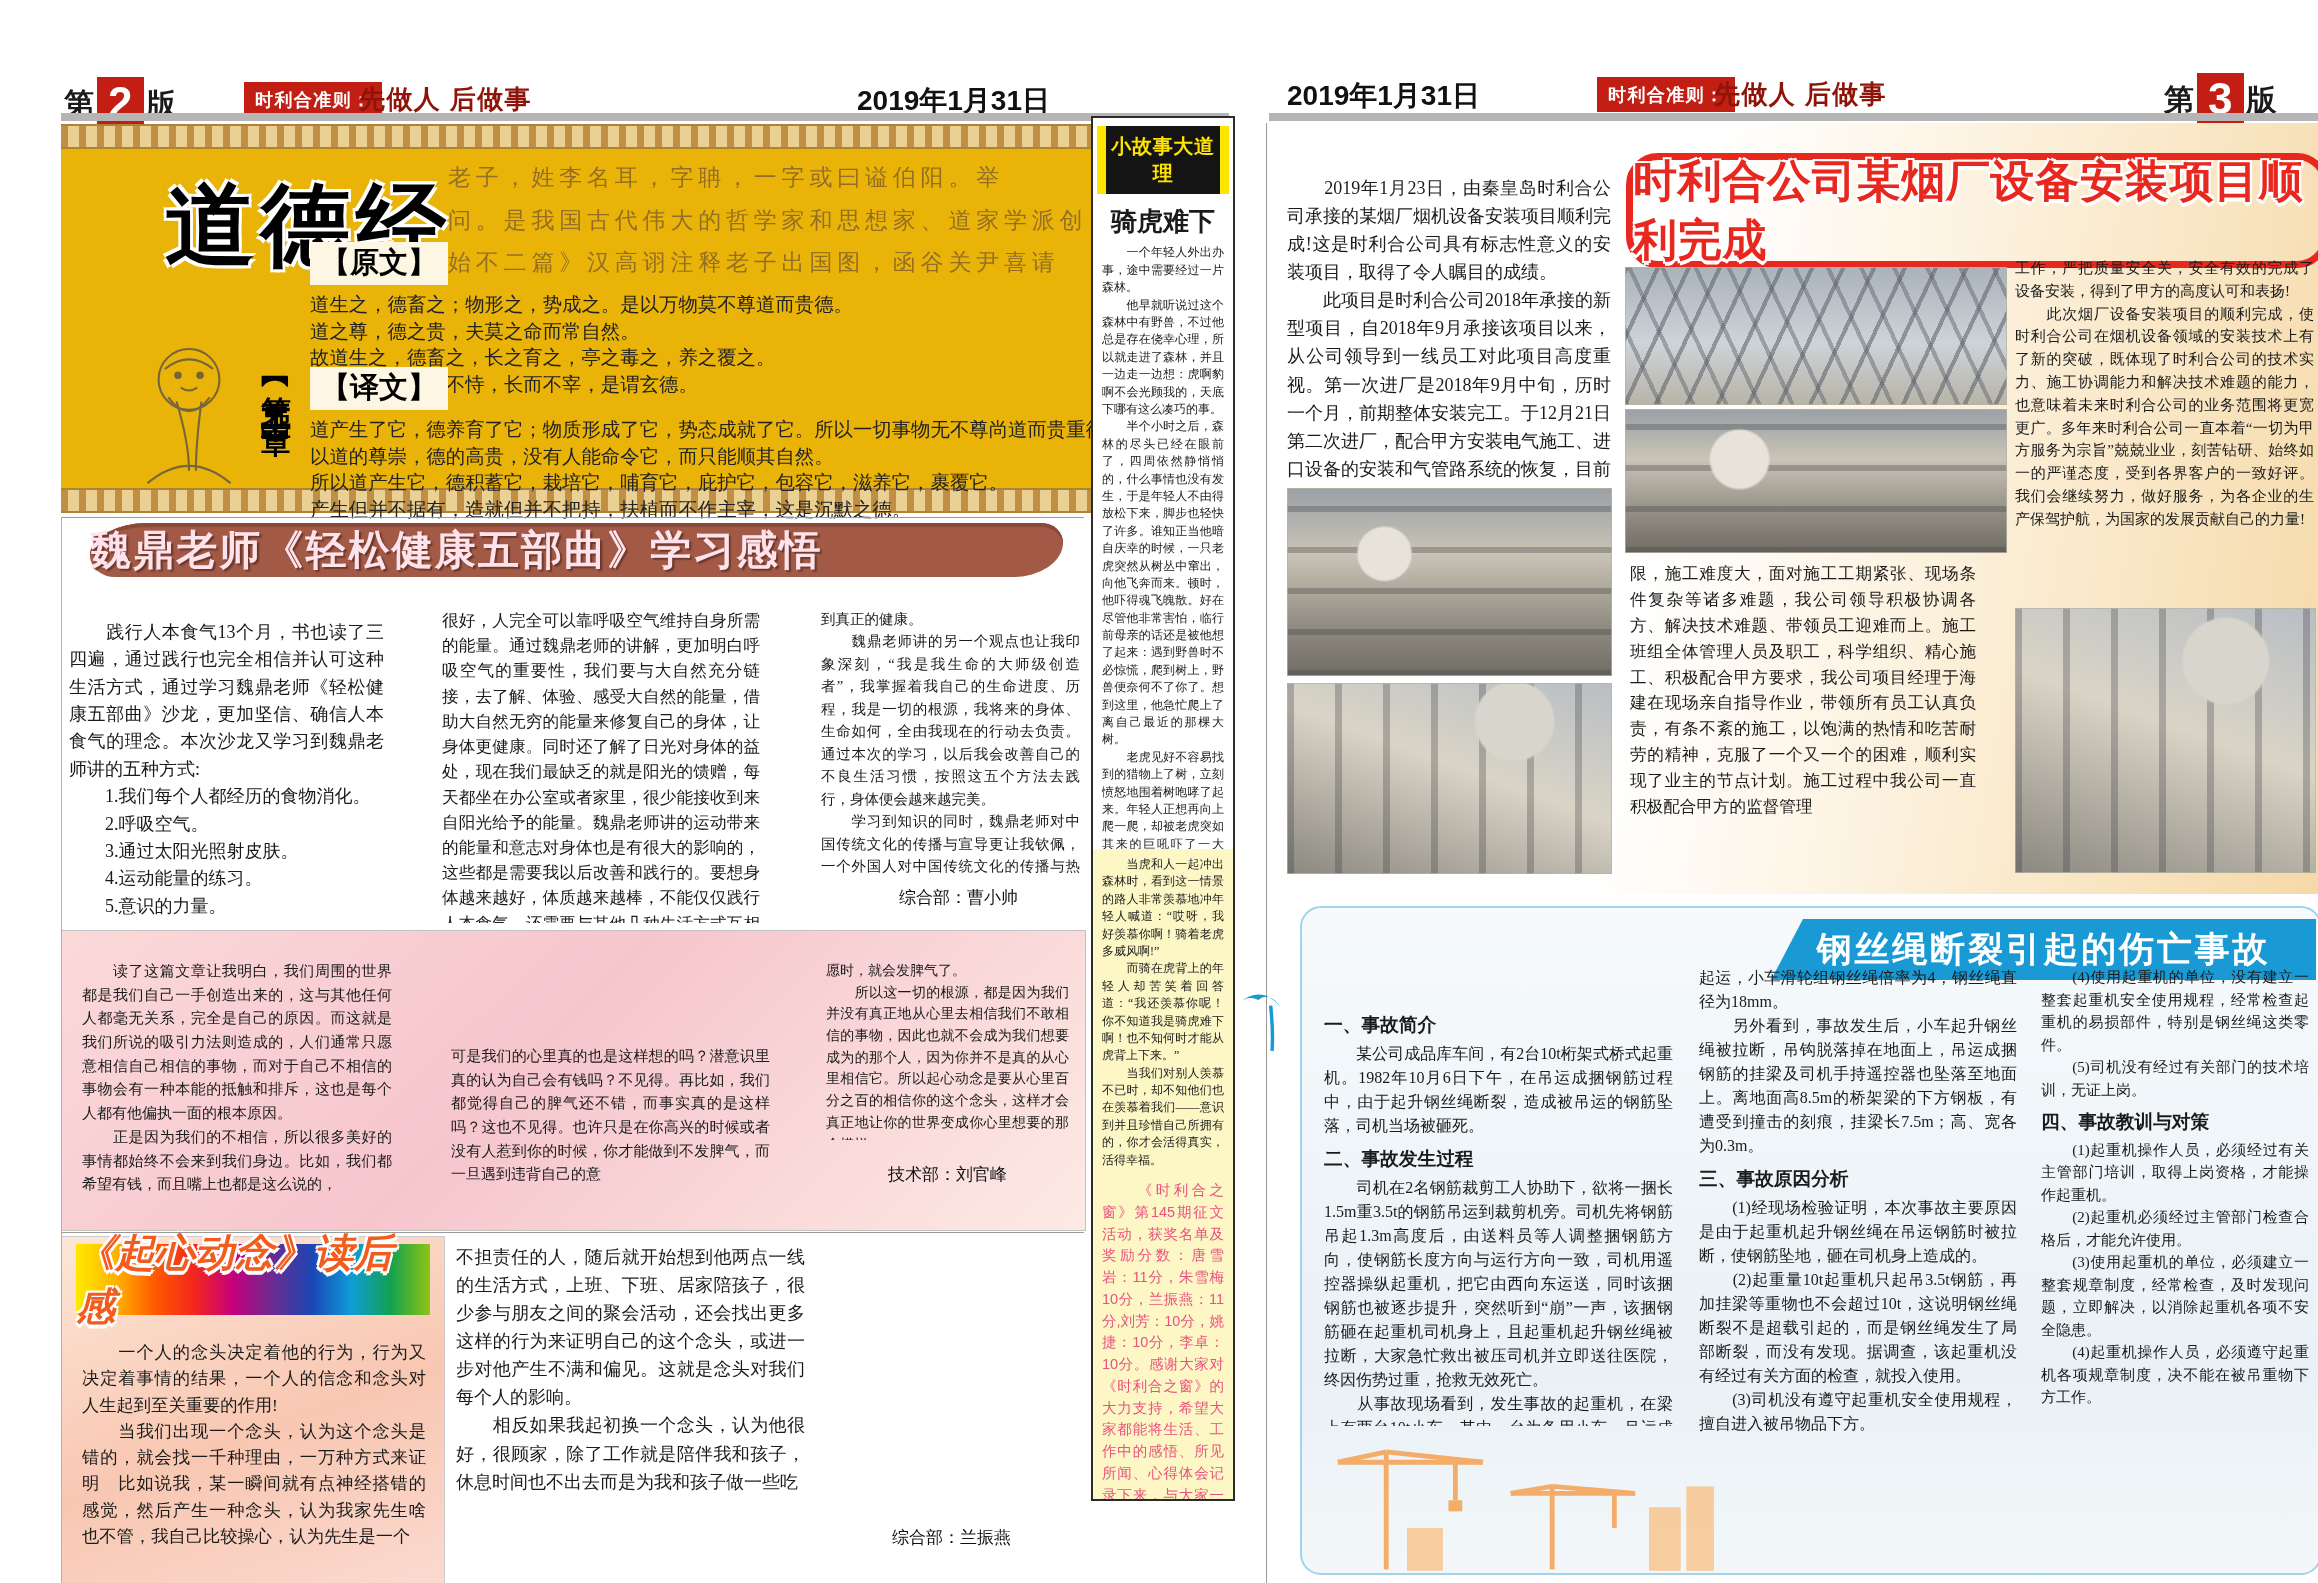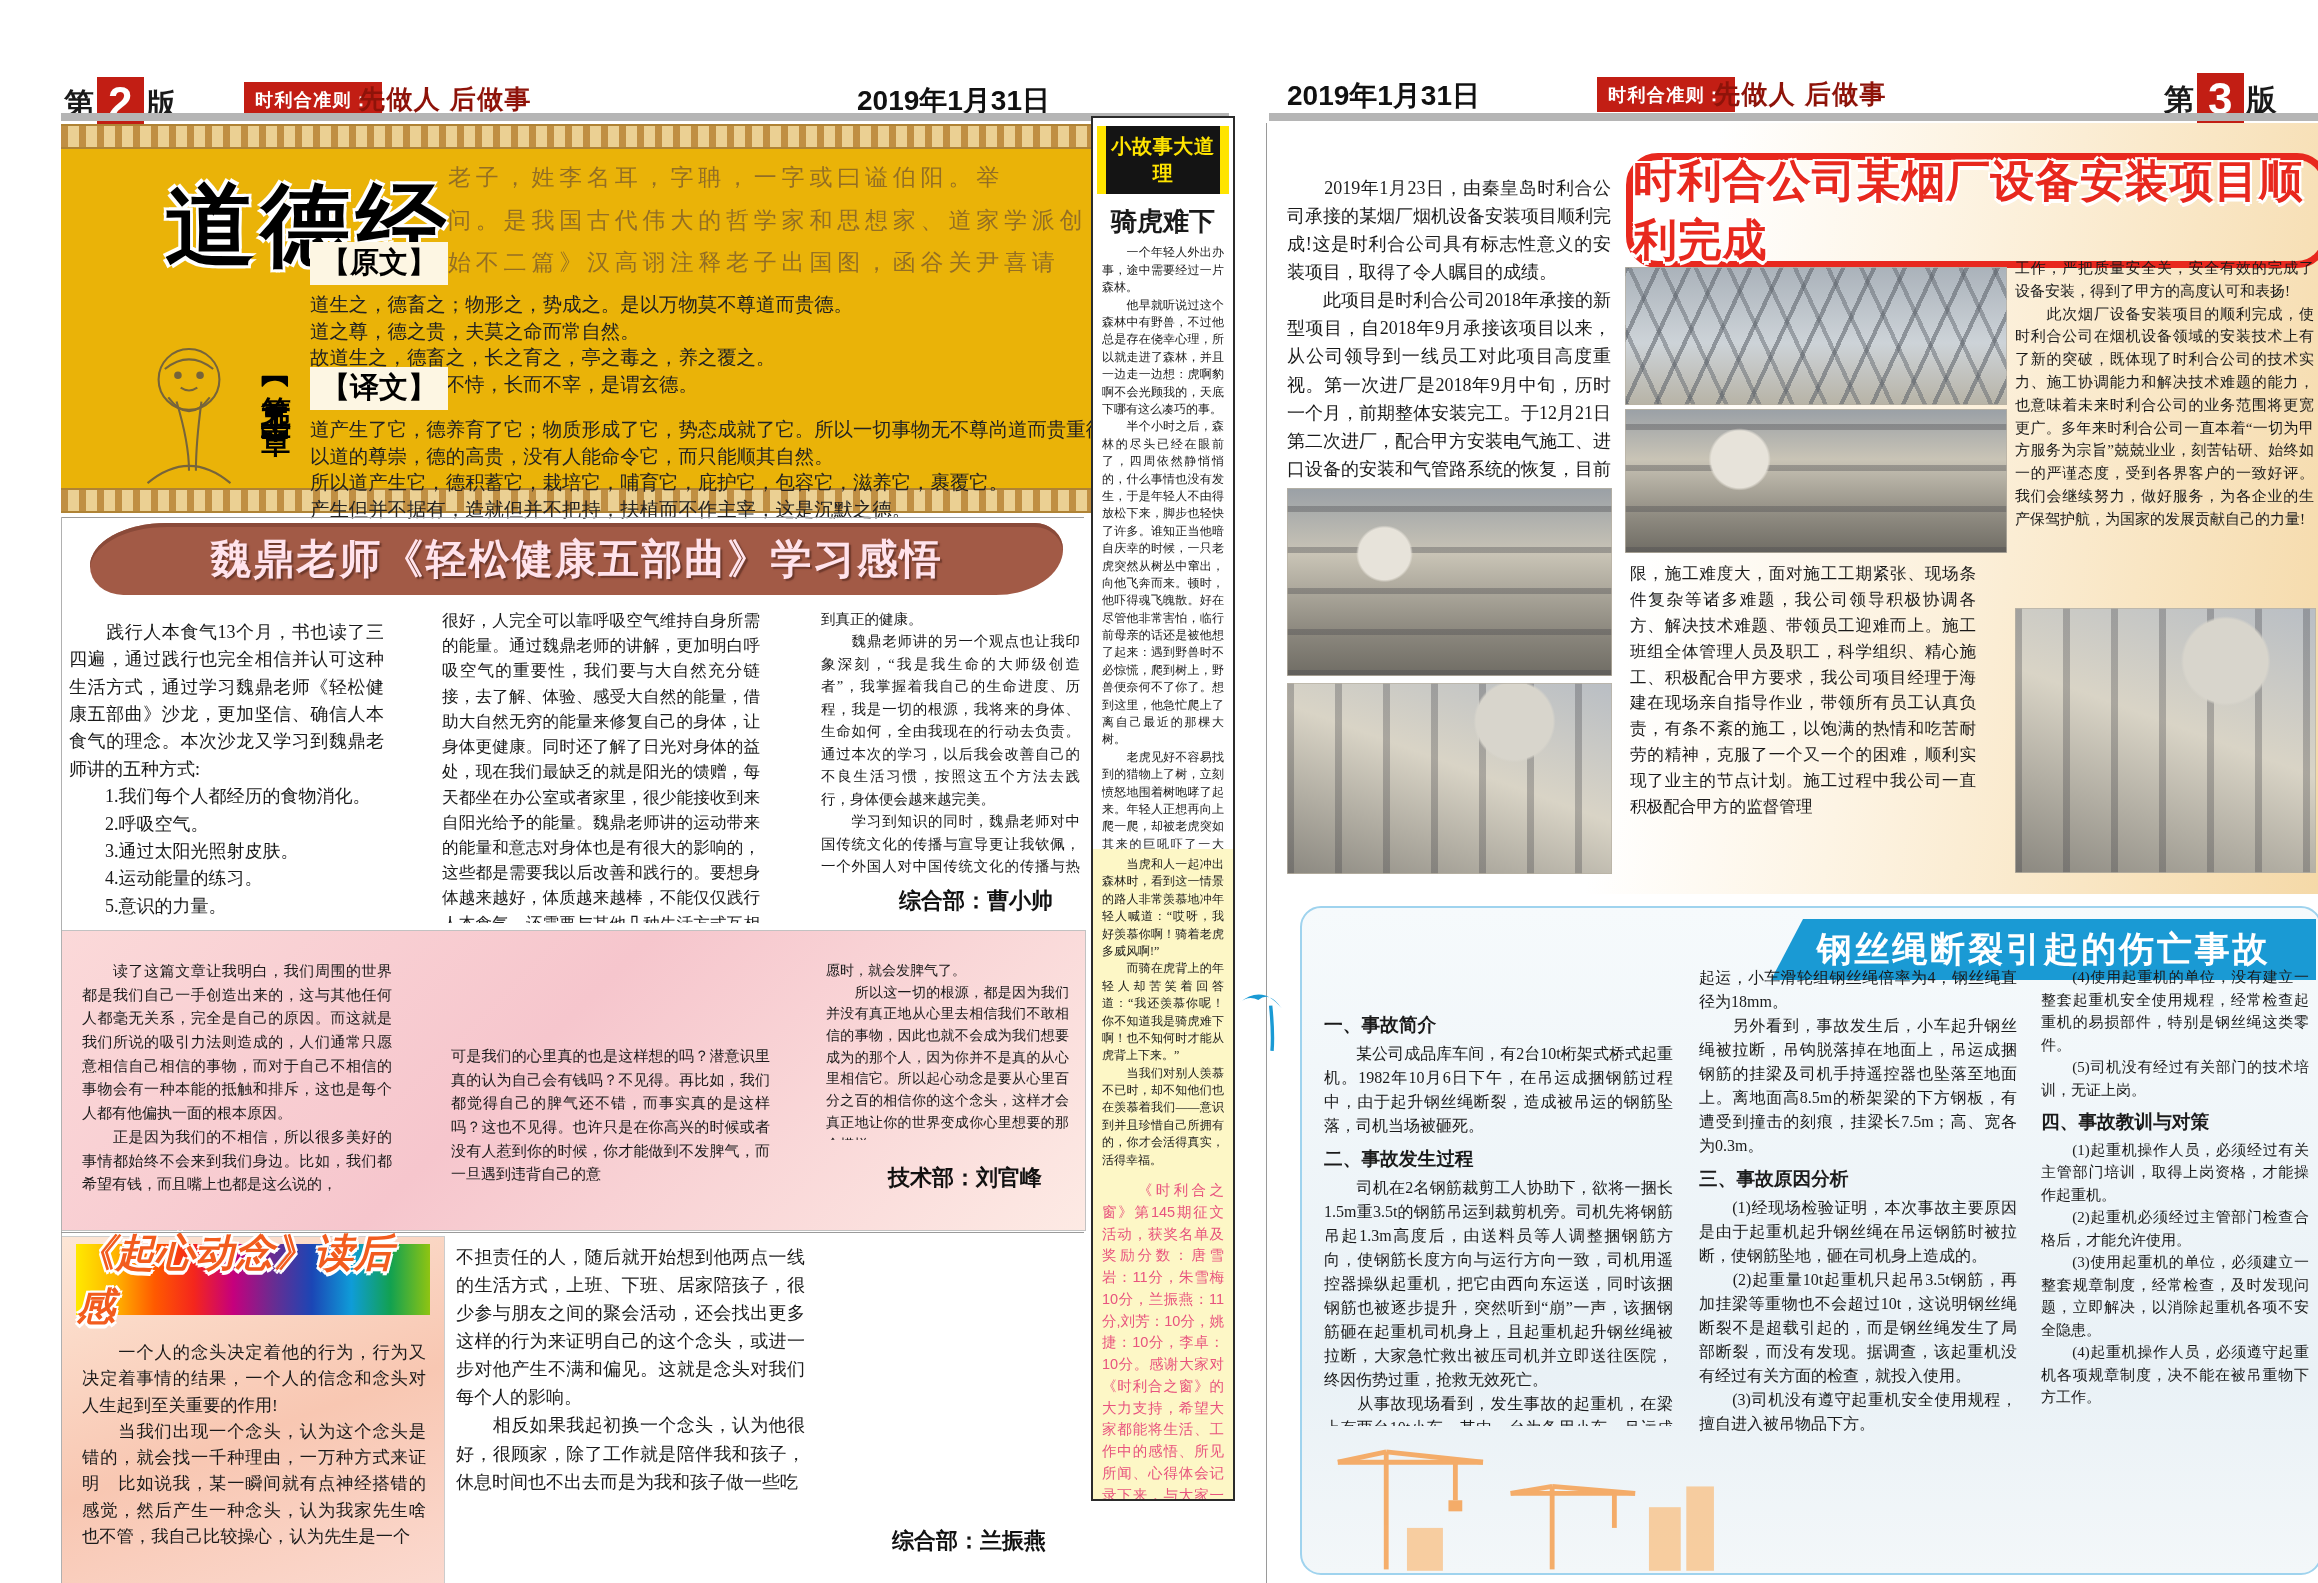--- a/index.html
+++ b/index.html
@@ -27,28 +27,28 @@
              text-shadow:2.8px 2.8px 0 #fff,-2.8px -2.8px 0 #fff,2.8px -2.8px 0 #fff,-2.8px 2.8px 0 #fff;}
   .seal-note{left:387px;top:33px;width:754px;color:#6f5230;opacity:.7;font-size:23px;
              line-height:1.85;letter-spacing:4.8px;white-space:pre-line;}
   .chapter-vert{left:194px;top:242px;writing-mode:vertical-rl;font-size:30px;font-weight:bold;
                 letter-spacing:7px;color:#000;}
   .block-label{display:inline-block;background:#fdf6e3;color:#000;font-weight:900;
                font-size:29px;padding:1.4px 11px;}
   .classic{font-size:19.4px;line-height:1.38;color:#222;margin-top:7px;}
   
   .rule{background:#9a9a9a;height:1.4px;}
-  .art1-banner{left:90px;top:523px;width:973px;height:72px;background:#a25a46;
+  .art1-banner{left:90px;top:523px;width:973px;height:54px;background:#a25a46;
                border-radius:111px 41px 97px 48px/62px 38px 66px 41px;
-               display:flex;align-items:center;justify-content:center;
+               display:flex;align-items:center;justify-content:flex-start;
                box-shadow:0 4.1px 0 #8a4a39 inset;}
   .art1-banner span{color:#ffe3ec;font-weight:900;font-size:41px;letter-spacing:2.1px;
                     text-shadow:2.1px 2.1px 1.4px #6d382b;}
   .bodycol{font-size:18px;line-height:1.52;}
-  .byline{font-weight:bold;font-size:22px;color:#111;}
+  .byline{font-weight:normal;font-size:17px;color:#111;}
   .art2-box{left:61px;top:930px;width:1023px;height:299px;border:0.7px solid #c2c2c2;
             background:linear-gradient(135deg,#fbd9d9,#f6c6cd 45%,#fdeae4);}
   .art2-banner{left:451px;top:961px;width:330px;height:65px;
                background:linear-gradient(#f8bc57,#ef9d1f 60%,#e88f0e);
                display:flex;align-items:center;justify-content:center;
                box-shadow:2.8px 4.1px 5.5px rgba(120,60,0,.35);}
   .art2-banner span{color:#322470;font-weight:900;font-size:36px;letter-spacing:1.4px;}
   .art3-box{left:61px;top:1236px;width:382px;height:346px;
             background:linear-gradient(160deg,#fde6d6,#f8c7b2 55%,#fbd9cf);border:0.7px solid #cccccc;}
   .rainbow{left:76px;top:1244px;width:354px;height:71px;

